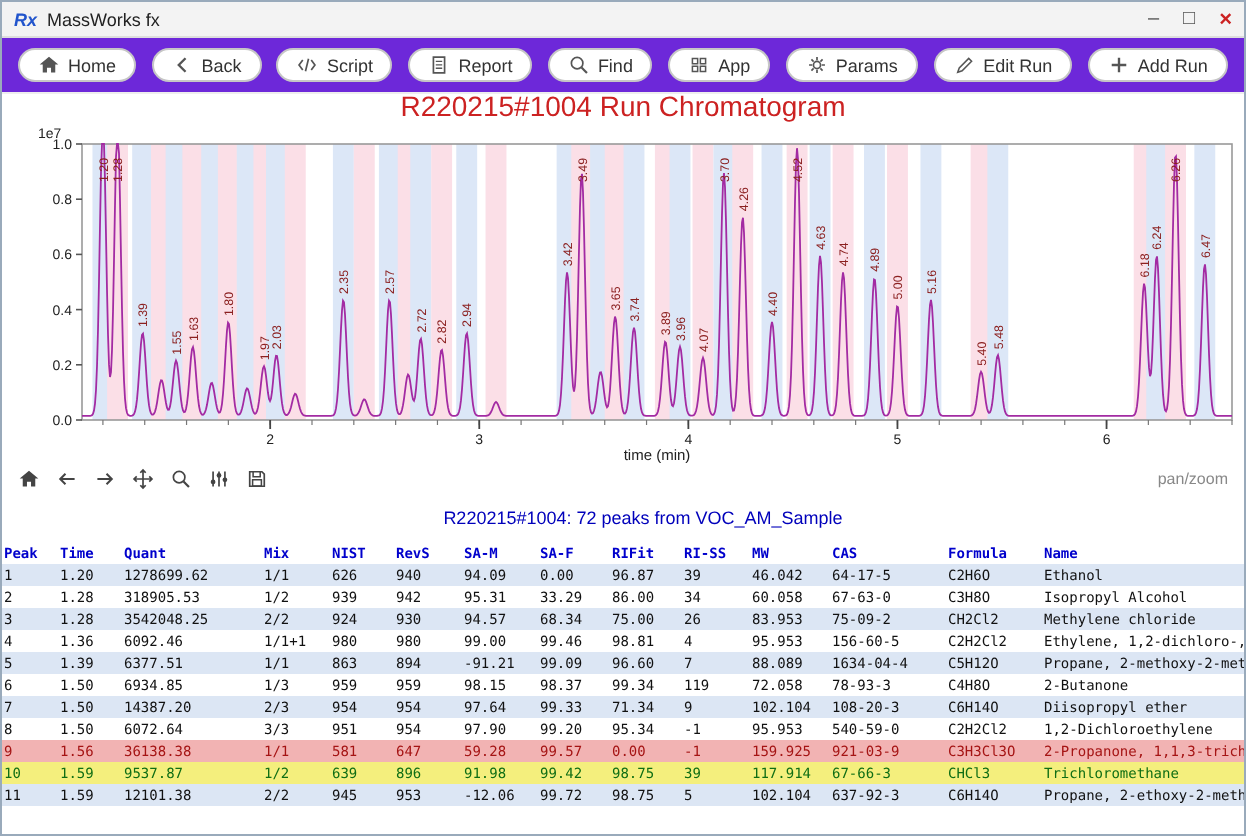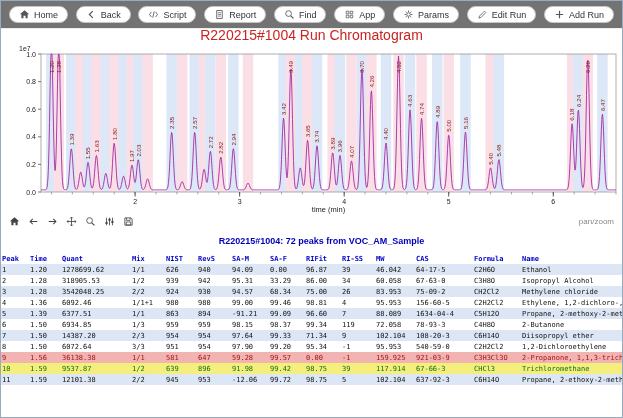--- a/index.html
+++ b/index.html
@@ -7,51 +7,60 @@
 
   
   .titlebar{height:18px;background:#f3f3f3;border-bottom:1px solid #ddd;display:flex;align-items:center;padding:0 6px;gap:5px;box-sizing:border-box;}
   .app-logo{color:#2255cc;font-weight:bold;font-style:italic;font-size:9px;}
   .win-title{font-size:9px;color:#222;}
   .win-controls{margin-left:auto;display:flex;gap:12px;align-items:center;}
   .win-ctl{font-size:10px;color:#555;line-height:18px;cursor:default;}
   .win-ctl.close{color:#cc2222;font-weight:bold;font-size:11px;}
 
   
-  .toolbar{height:28px;display:flex;align-items:center;justify-content:space-between;padding:0 8px;background:#737373;border-bottom:1px solid #eee;box-sizing:border-box;}
+  .toolbar{height:28px;display:flex;align-items:center;justify-content:space-between;padding:0 8px;background:#6d28d9;border-bottom:1px solid #eee;box-sizing:border-box;}
   .tb-btn{display:inline-flex;align-items:center;gap:4px;border:1px solid #c6c6c6;border-radius:11px;background:#fff;padding:2px 9px;font-size:9px;color:#333;font-family:"Liberation Sans",sans-serif;white-space:nowrap;}
   .tb-btn svg{width:11px;height:11px;display:block;}
 
   
   .chart-title{height:13px;line-height:13px;text-align:center;color:#cc2222;font-size:14px;}
   #chrom{display:block;}
 
   
   .plotnav{height:15px;display:flex;align-items:center;gap:8px;padding:0 8px;background:#fff;box-sizing:border-box;}
   .nav-btn{display:inline-flex;}
   .nav-btn svg{width:11px;height:11px;display:block;}
   .mode-label{margin-left:auto;font-size:8px;color:#888;}
 
   
   .results-title{padding:6px 0 5px;text-align:center;}
-  .results-title div{font-size:9px;font-weight:bold;color:#0000bb;line-height:13px;margin-left:20px;}
+  .results-title div{font-size:9px;font-weight:normal;color:#0000bb;line-height:13px;margin-left:20px;}
 
   
   table{border-collapse:collapse;table-layout:fixed;width:623px;font-family:"DejaVu Sans Mono",monospace;font-size:7px;color:#111;}
   th{color:#0000cc;text-align:left;font-size:7px;height:11px;padding:0 1px;font-weight:bold;white-space:nowrap;overflow:hidden;}
   td{height:11px;padding:0 1px;white-space:nowrap;overflow:hidden;}
   tr.alt{background:#dce6f4;}
   tr.hl-error{background:#f2b3b3;color:#a51414;}
   tr.hl-warn{background:#f4ef7d;color:#0f6e14;}
 </style>
 </head>
 <body>
 
 <div class="window">
 
+  <div class="titlebar">
+    <span class="app-logo">Rx</span>
+    <span class="win-title">MassWorks fx</span>
+    <span class="win-controls">
+      <span class="win-ctl">–</span>
+      <span class="win-ctl">□</span>
+      <span class="win-ctl close">×</span>
+    </span>
+  </div>
 
   <div class="toolbar">
     <button class="tb-btn">
       <svg viewBox="0 0 13 13">
           <path d="M6.5 1.6L12 6.2H10.2V11H7.7V8.1H5.3V11H2.8V6.2H1z" fill="#555"></path>
         </svg>
       <span>Home</span>
     </button>
     <button class="tb-btn">
       <svg viewBox="0 0 13 13">

